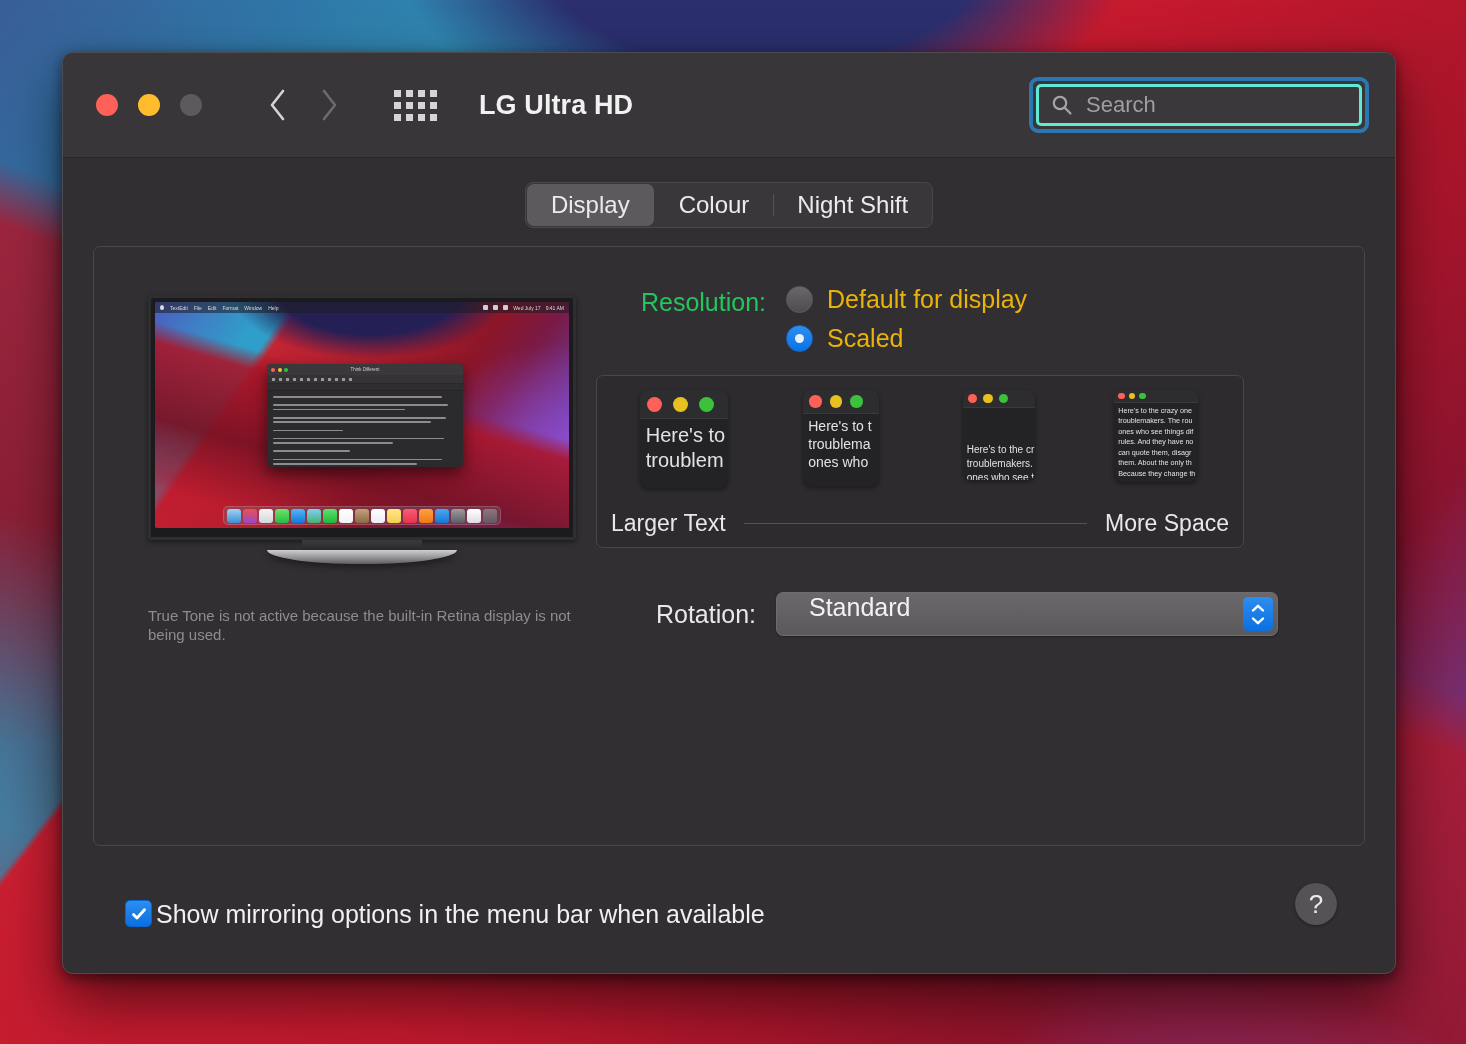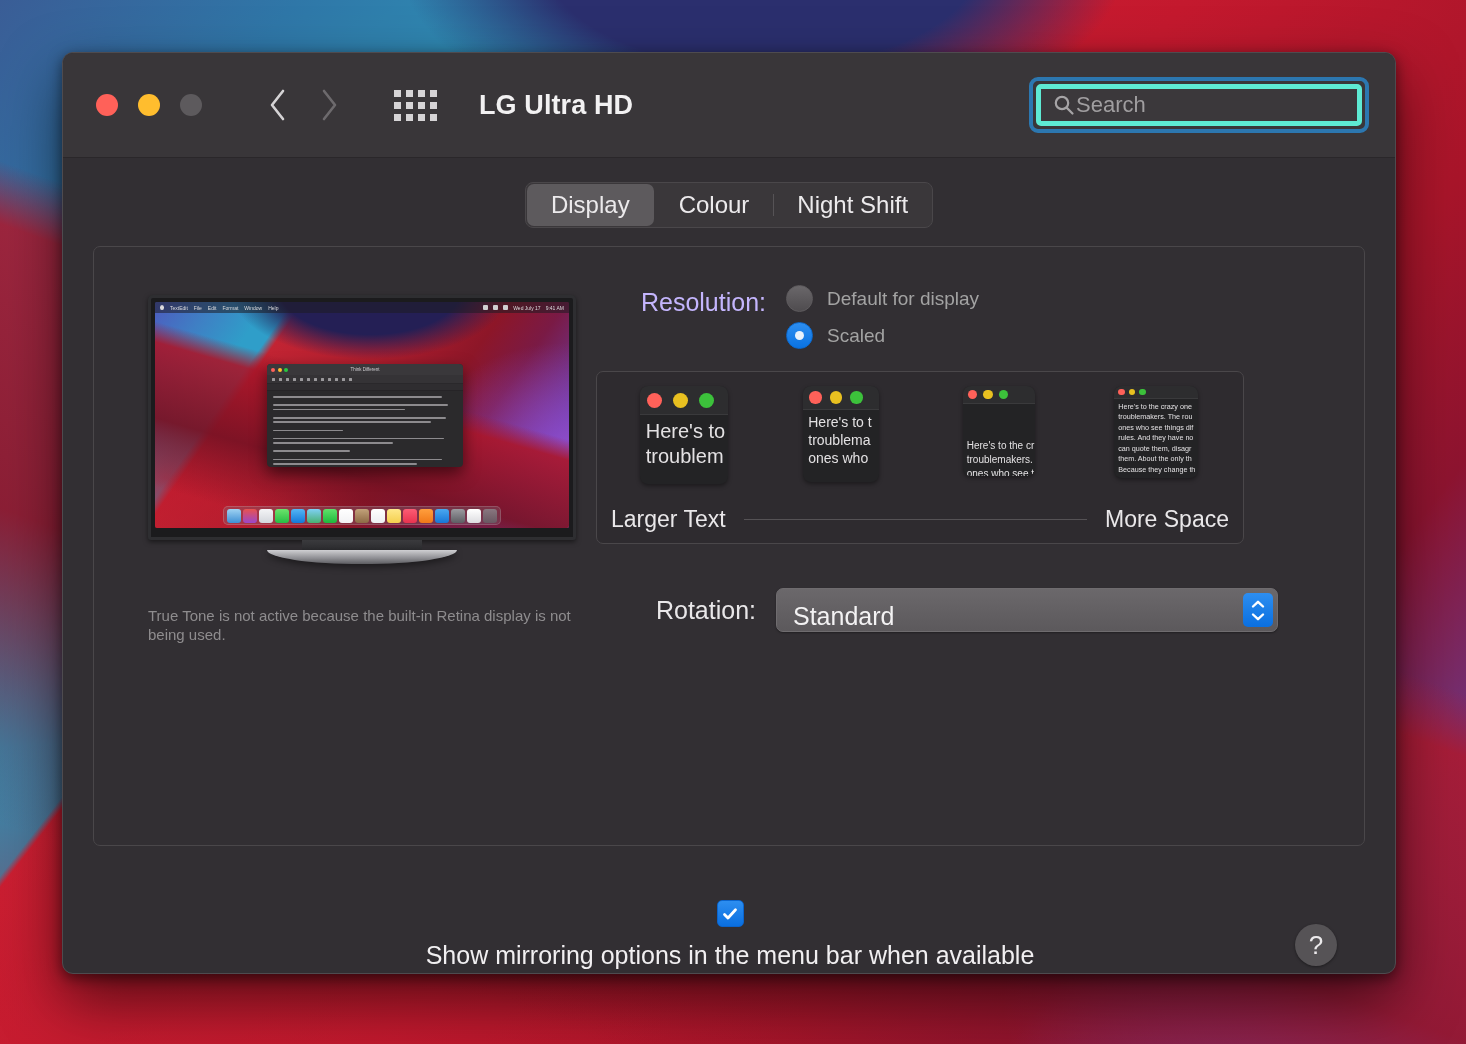--- a/index.html
+++ b/index.html
@@ -86,24 +86,24 @@
   .searchwrap {
     position: absolute; right: 26px; top: 50%; transform: translateY(-50%);
     width: 340px; height: 56px;
     border-radius: 9px;
     border: 4px solid #2c77b0;
     padding: 3px;
   }
   .searchfield {
     width: 100%; height: 100%;
     background: #3b383b;
-    border: 5px solid #5eead4;
+    border: 3px solid #5eead4;
     border-radius: 5px;
     display: flex; align-items: center; padding: 0 12px;
-    gap: 1px;
+    gap: 13px;
   }
   .mag { width: 22px; height: 22px; flex: 0 0 auto; }
   .mag circle, .mag line { stroke: #a6a4a6; fill: none; stroke-width: 2.2; stroke-linecap: round; }
   .search-input {
     background: transparent; border: none; outline: none;
     color: #d9d8d9; font-size: 22px; font-family: "Liberation Sans", sans-serif;
     width: 100%;
   }
   .search-input::placeholder { color: #a09ea0; }
 
@@ -231,34 +231,34 @@
     font-size: 15px; line-height: 1.28;
     color: #8e8c8e;
   }
 
   
   .right-col { flex: 1 1 auto; padding-left: 10px; padding-top: 14px; }
 
   .res-row { display: flex; align-items: flex-start; }
   .res-label {
     width: 170px; text-align: right; flex: 0 0 auto;
-    font-size: 25px; color: #c4b5fd; padding-top: 3px;
+    font-size: 25px; color: #22c55e; padding-top: 3px;
   }
   .radios { margin-left: 20px; display: flex; flex-direction: column; gap: 10px; }
   .radio-line { display: flex; align-items: center; gap: 14px; }
   .radio {
     width: 27px; height: 27px; border-radius: 50%;
     flex: 0 0 auto;
     background: linear-gradient(#6a676a, #4f4c4f);
     border: 1px solid #5e5b5e;
     display: flex; align-items: center; justify-content: center;
   }
   .radio.on { background: linear-gradient(#2d8ef0, #0a73e3); border-color: #0a6ad0; }
   .radio.on::after { content:""; width: 9px; height: 9px; border-radius:50%; background:#e8f1fb; }
-  .radio-label { font-size: 19px; color: #a3a3a3; }
+  .radio-label { font-size: 25px; color: #eab308; }
 
   
   .scalebox {
     margin-top: 22px; margin-left: 0;
     width: 648px;
     border: 1px solid #4a474a;
     border-radius: 7px;
     background: #2e2b2f;
     padding: 14px 12px 10px 12px;
   }
@@ -311,42 +311,42 @@
 
   
   .rot-row { display: flex; align-items: center; margin-top: 44px; }
   .rot-label { width: 160px; text-align: right; flex:0 0 auto; font-size: 25px; color: #e9e7e9; }
   .popup {
     margin-left: 20px;
     width: 502px; height: 44px;
     background: linear-gradient(#6b686b, #5c595c);
     border: 1px solid #6f6c6f;
     border-radius: 7px;
-    display: flex; align-items: flex-end;
-    padding-left: 16px;
+    display: flex; align-items: flex-start;
+    padding-left: 32px;
     position: relative;
     box-shadow: 0 1px 2px rgba(0,0,0,.35);
   }
   .popup .val { font-size: 25px; color: #f3f2f3; }
   .stepper {
     position: absolute; right: 4px; top: 4px; bottom: 4px; width: 30px;
     background: linear-gradient(#2d8ef0, #0a6fe0);
     border-radius: 5px;
     display: flex; flex-direction: column; align-items: center; justify-content: center; gap: 3px;
   }
   .stepper svg { width: 16px; height: 9px; display: block; }
   .stepper path { fill: none; stroke: #fff; stroke-width: 2.4; stroke-linecap: round; stroke-linejoin: round; }
 
   
   .footer { padding: 22px 30px 0 32px; flex: 0 0 auto; position: relative; }
   .airplay-row { display: flex; align-items: center; }
   .airplay-label { font-size: 25px; color: #e9e7e9; }
   .popup.airplay { margin-left: 14px; width: 516px; }
 
-  .check-row { display: flex; align-items: center; gap: 14px; margin-top: 32px; flex-direction: column; }
+  .check-row { display: flex; align-items: flex-start; gap: 4px; margin-top: 32px; }
   .checkbox {
     width: 27px; height: 27px; border-radius: 5px; flex: 0 0 auto;
     background: linear-gradient(#2d8ef0, #0a6fe0);
     border: 1px solid #0a64cd;
     display: flex; align-items: center; justify-content: center;
   }
   .checkbox svg { width: 18px; height: 18px; }
   .checkbox path { fill: none; stroke: #fff; stroke-width: 2.8; stroke-linecap: round; stroke-linejoin: round; }
   .check-label { font-size: 25px; color: #f1eff1; }
 

